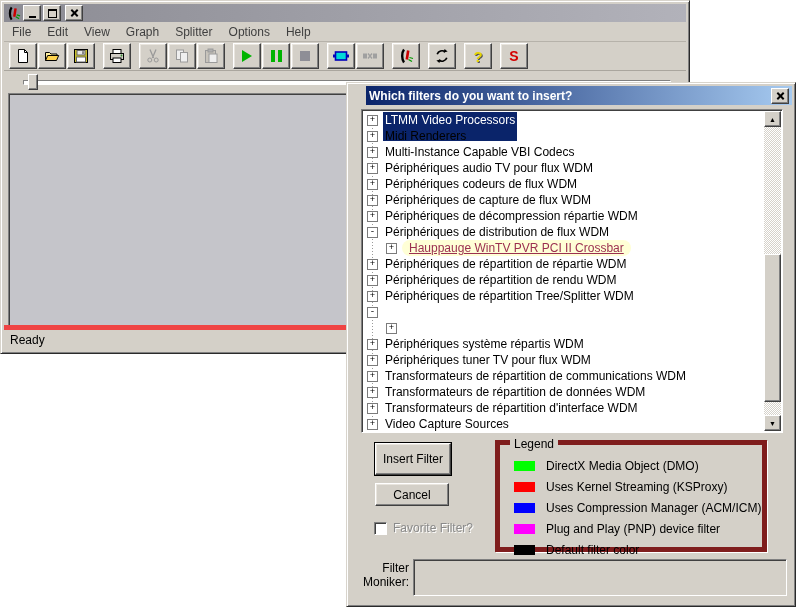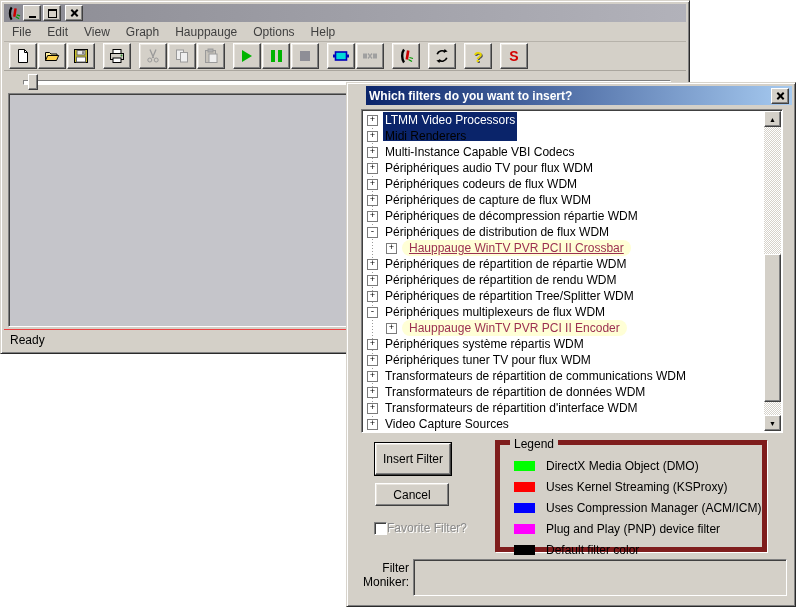--- a/index.html
+++ b/index.html
@@ -43,21 +43,21 @@
   .s-stats{color:#d40000;font-weight:bold;font-size:14px;}
 
   .trackbar{position:absolute;left:3px;top:72px;right:3px;height:17px;}
   .groove{position:absolute;left:19px;right:15px;top:7px;height:3px;background:#fff;border:1px solid;
           border-color:#808080 #fff #fff #808080;}
   .tb-thumb{position:absolute;left:24px;top:1px;width:8px;height:14px;background:#d4d0c8;border:1px solid;
             border-color:#fff #404040 #404040 #fff;box-shadow:inset -1px -1px 0 #808080;}
 
   .canvas{position:absolute;left:7px;top:92px;width:675px;height:234px;background:#c5c5ca;
           border:1px solid;border-color:#808080 #fff #fff #808080;box-shadow:inset 1px 1px 0 #404040;box-sizing:border-box;}
-  .statusbar{position:absolute;left:3px;right:3px;bottom:3px;height:20px;border-top:1px solid #ef4444;
+  .statusbar{position:absolute;left:3px;right:3px;bottom:3px;height:20px;border-top:5px solid #ef4444;
              display:flex;align-items:center;padding-left:6px;}
 
   
   .dialog{position:absolute;left:346px;top:82px;width:450px;height:525px;background:#d4d0c8;
           border:1px solid;border-color:#d8d4cc #2a2a2a #2a2a2a #d8d4cc;
           box-shadow:inset 1px 1px 0 #fff, inset -1px -1px 0 #808080;box-sizing:border-box;}
   .dlg-titlebar{position:absolute;left:3px;right:3px;top:3px;height:19px;
                 background:linear-gradient(to right,#0a246a,#a6caf0);
                 display:flex;align-items:center;padding:0 3px;box-sizing:border-box;margin-left:16px;}
   .dlg-titlebar .title{flex:1;color:#fff;font-weight:bold;white-space:nowrap;}
@@ -88,21 +88,21 @@
   .sb-thumb{position:absolute;left:0;right:0;top:127px;height:148px;background:#d4d0c8;border:1px solid;
             border-color:#fff #404040 #404040 #fff;box-shadow:inset -1px -1px 0 #808080;box-sizing:border-box;}
 
   .btn{position:absolute;display:flex;align-items:center;justify-content:center;
        background:#d4d0c8;border:1px solid;border-color:#fff #404040 #404040 #fff;
        box-shadow:inset -1px -1px 0 #808080, inset 1px 1px 0 #e9e5de;box-sizing:border-box;}
   .btn.default{outline:1px solid #000;}
   .insert-btn{left:28px;top:360px;width:76px;height:32px;}
   .cancel-btn{left:28px;top:400px;width:74px;height:23px;}
 
-  .checkbox-row{position:absolute;left:27px;top:438px;display:flex;align-items:center;}
+  .checkbox-row{position:absolute;left:27px;top:438px;display:flex;align-items:center;gap:6px;}
   .checkbox{width:13px;height:13px;background:#fff;border:1px solid;border-color:#808080 #fff #fff #808080;
             box-shadow:inset 1px 1px 0 #404040;box-sizing:border-box;}
   .checkbox-label{color:#8a8a8a;text-shadow:1px 1px 0 #fff;}
 
   .legend{position:absolute;left:148px;top:357px;width:272px;height:112px;border:5px solid #7f1d1d;
           box-shadow:1px 1px 0 #fff;box-sizing:border-box;}
   .legend-title{position:absolute;top:-8px;left:10px;background:#d4d0c8;padding:0 4px;}
   .legend-items{margin-top:10px;}
   .legend-item{display:flex;align-items:center;gap:11px;height:21px;margin-left:14px;}
   .chip{width:21px;height:10px;flex:0 0 auto;}
@@ -135,21 +135,21 @@
           <span class="glyph-x"></span>
         </div>
     </div>
 
     <div class="menubar">
 
     <span class="menu-item">File</span>
         <span class="menu-item">Edit</span>
         <span class="menu-item">View</span>
         <span class="menu-item">Graph</span>
-        <span class="menu-item">Hauppauge</span>
+        <span class="menu-item">Splitter</span>
         <span class="menu-item">Options</span>
         <span class="menu-item">Help</span>
       </div>
 
     <div class="toolbar">
       <div class="tbtn raised">
         <svg width="16" height="16" viewBox="0 0 16 16">
           <path d="M3.5 1.5h6l3 3v10h-9z" fill="#fff" stroke="#000"></path>
             <path d="M9.5 1.5v3h3" fill="none" stroke="#000"></path>
         </svg>
@@ -320,25 +320,23 @@
           <div class="tree-row">
           <span class="plusbox">+</span>
           <span class="tree-label">Périphériques de répartition de rendu WDM</span>
         </div>
           <div class="tree-row">
           <span class="plusbox">+</span>
           <span class="tree-label">Périphériques de répartition Tree/Splitter WDM</span>
         </div>
           <div class="tree-row">
           <span class="plusbox">-</span>
-          <span class="tree-label">Périphériques multiplexeurs de flux WDM</span>
         </div>
           <div class="tree-row child annotated">
           <span class="plusbox">+</span>
-          <span class="tree-label">Hauppauge WinTV PVR PCI II Encoder</span>
         </div>
           <div class="tree-row">
           <span class="plusbox">+</span>
           <span class="tree-label">Périphériques système répartis WDM</span>
         </div>
           <div class="tree-row">
           <span class="plusbox">+</span>
           <span class="tree-label">Périphériques tuner TV pour flux WDM</span>
         </div>
           <div class="tree-row">

